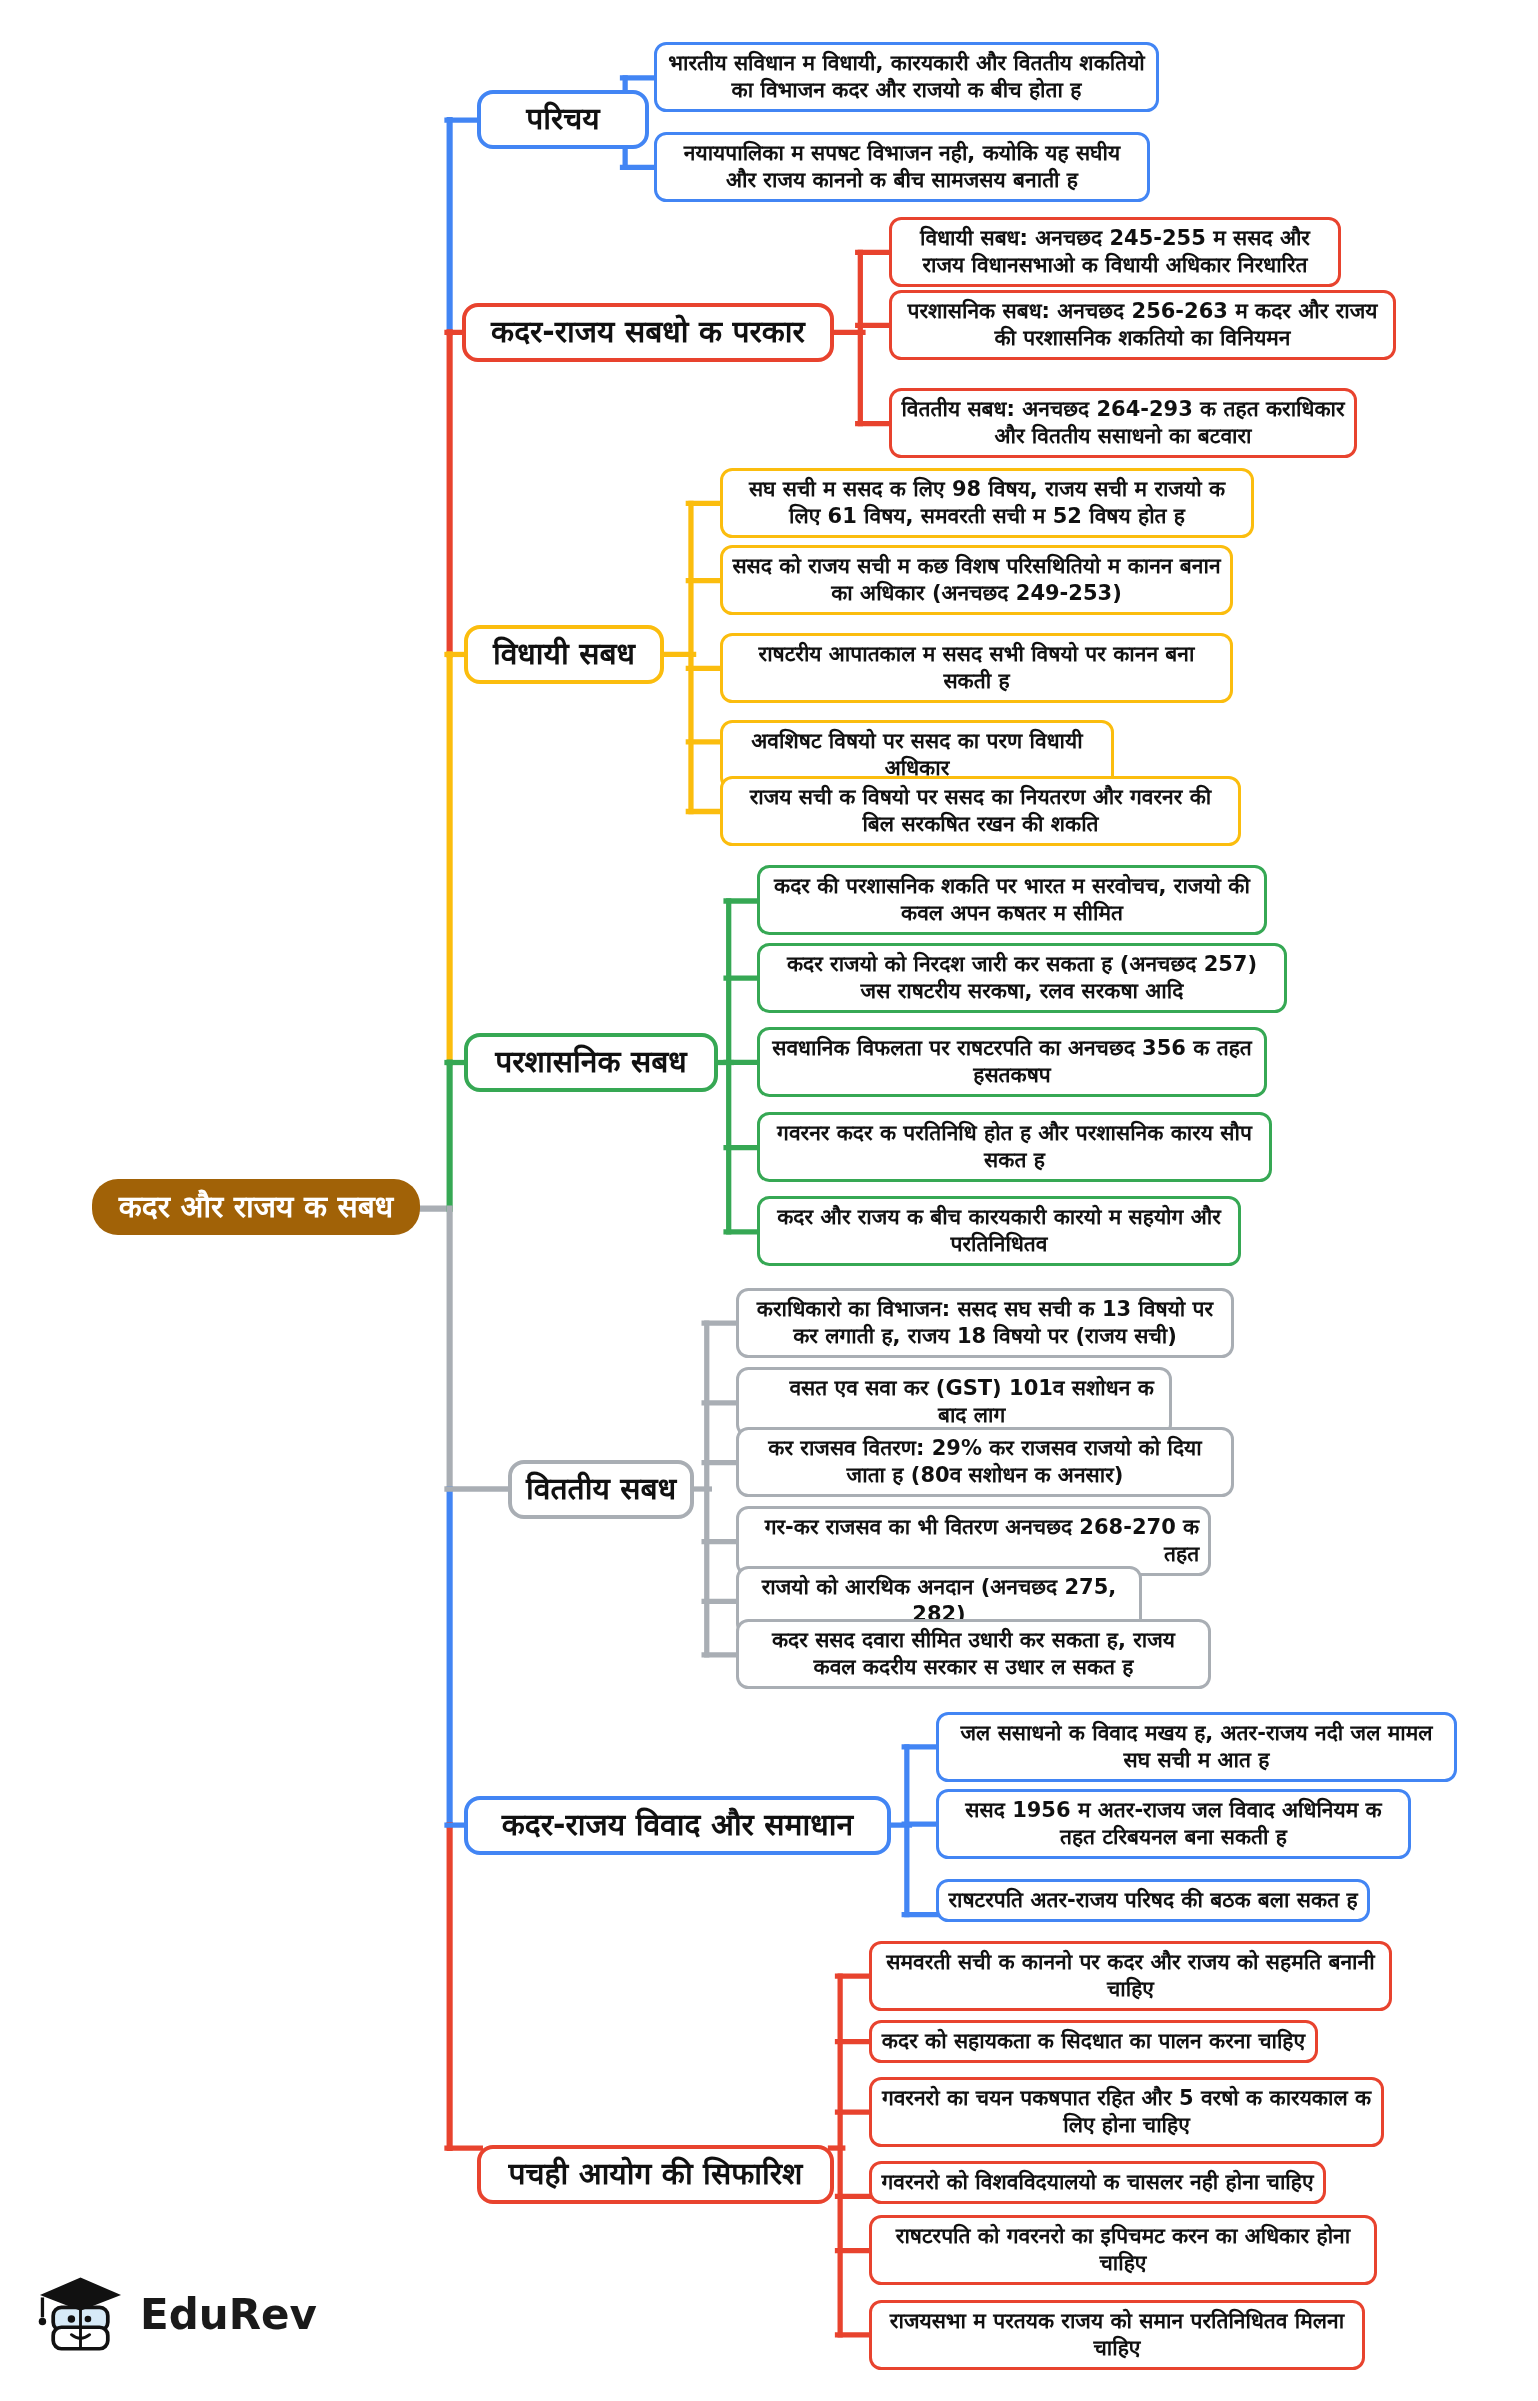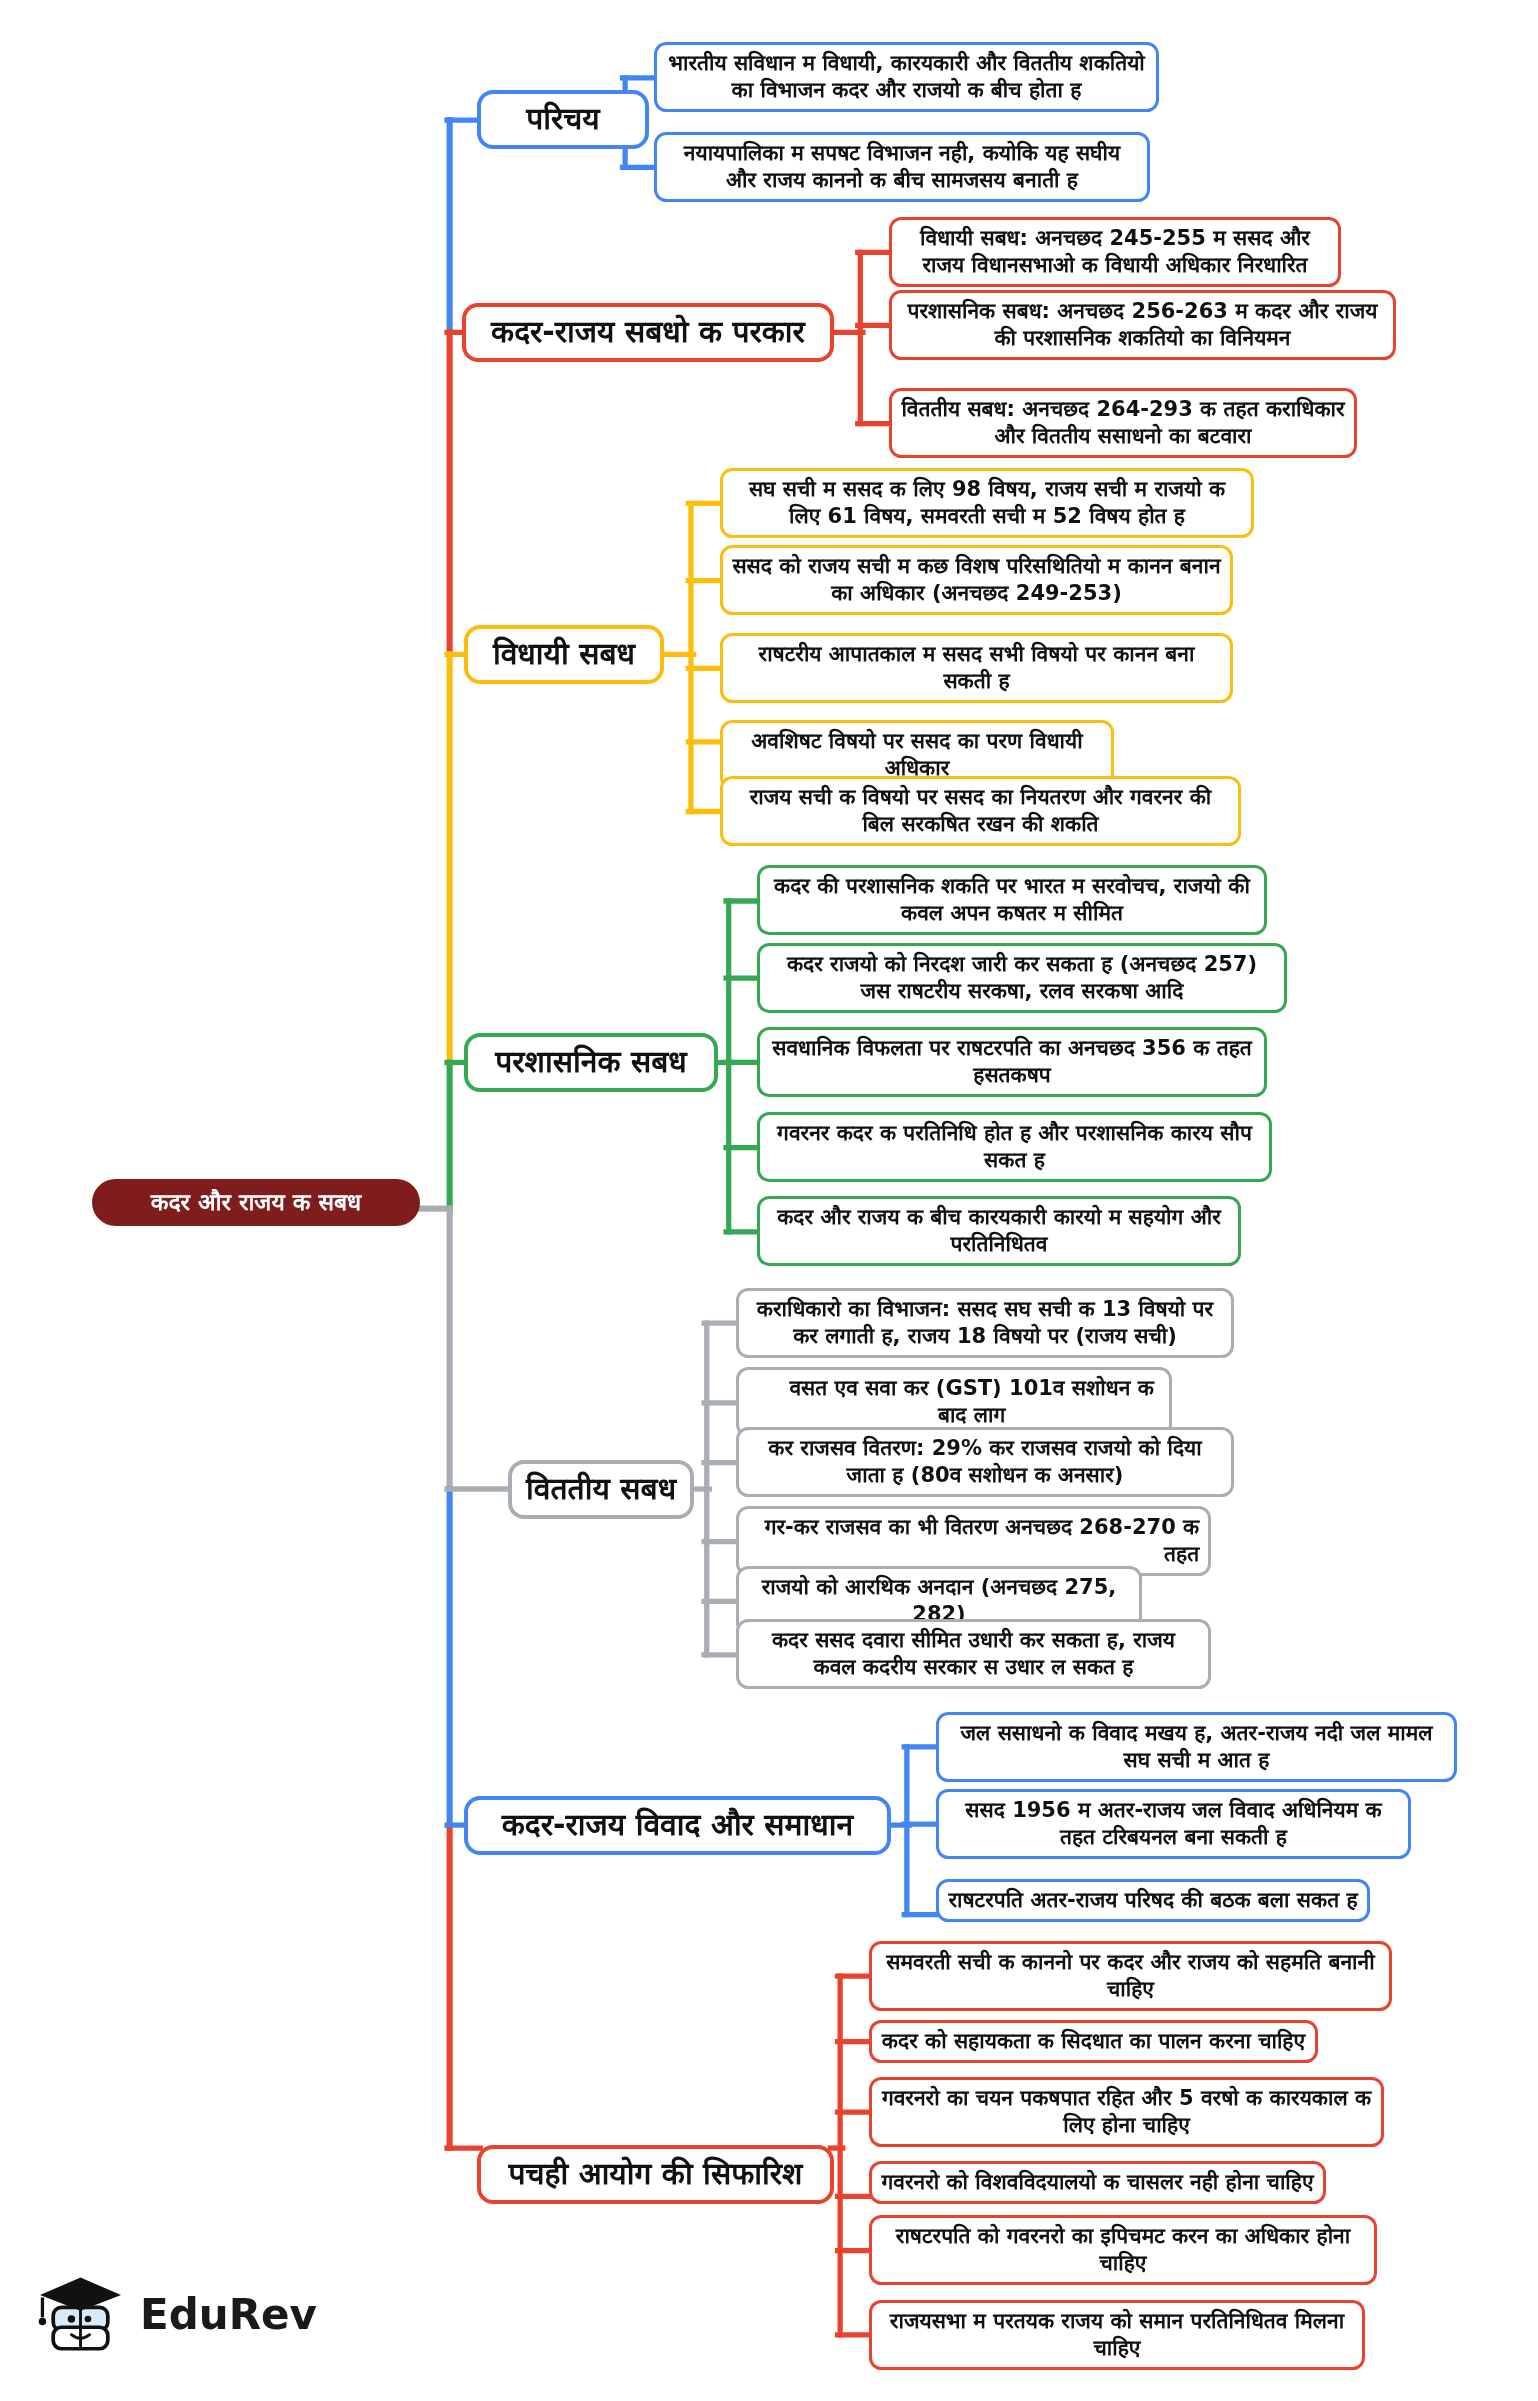--- a/index.html
+++ b/index.html
@@ -39,25 +39,25 @@
   }
   .branch-label {
     border-width: 4.4px;
     border-radius: 16px;
     font-size: 30px;
     padding: 6.1px 14px;
     z-index: 2;
     white-space: nowrap;
   }
   .center-node {
-    background: #7f1d1d;
+    background: #a16207;
     color: #ffffff;
     border: none;
     border-radius: 26px;
-    font-size: 23px;
+    font-size: 30px;
     padding: 8.8px 12.3px;
     z-index: 2;
     white-space: nowrap;
   }
   .logo {
     position: absolute;
     left: 35px;
     top: 2272px;
     display: flex;
     align-items: center;

